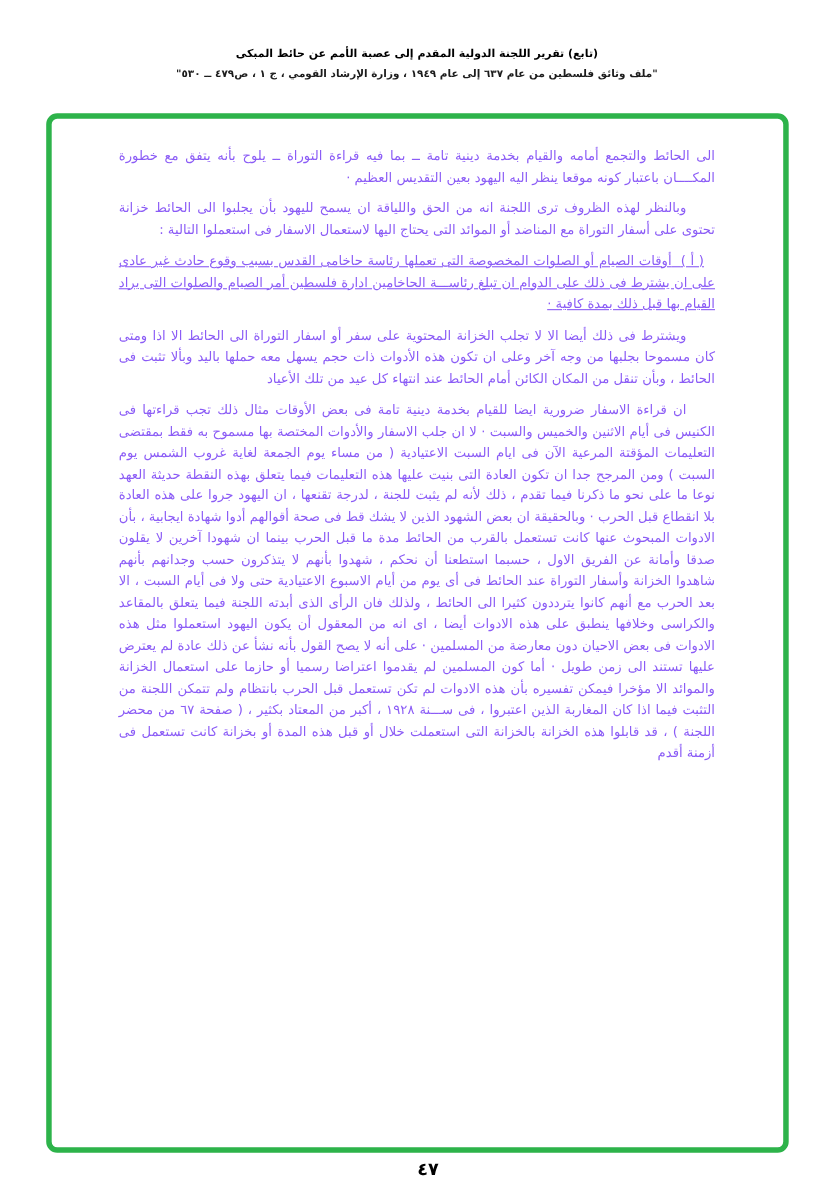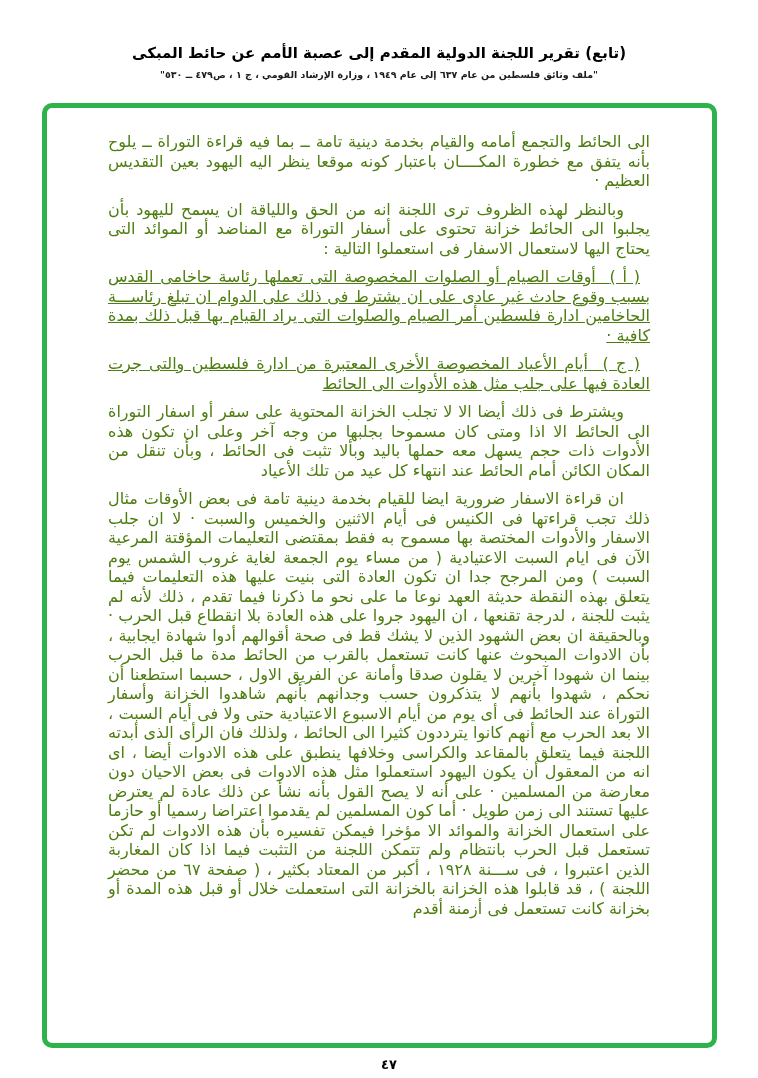--- a/index.html
+++ b/index.html
@@ -16,21 +16,21 @@
     color: #141414;
   }
   .header {
     position: absolute;
     top: 44px;
     left: 0;
     right: 0;
     text-align: center;
   }
   .header-title {
-    font-size: 15px;
+    font-size: 10px;
     font-weight: bold;
     color: #000000;
     letter-spacing: 0.2px;
   }
   .header-subtitle {
     margin-top: 7px;
     font-size: 9.5px;
     font-weight: bold;
     color: #1c1c1c;
   }
@@ -42,37 +42,37 @@
     height: 945px;
     border: 5px solid #2db34a;
     border-radius: 10px;
     background: #ffffff;
   }
   .content {
     position: absolute;
     top: 132px;
     right: 108px;
     width: 542px;
-    font-size: 16px;
+    font-size: 12px;
     line-height: 19.5px;
     text-align: justify;
-    color: #4d7c0f;
+    color: #8b5cf6;
     margin-left: 40px;
   }
   .content p { margin-bottom: 9px; }
   .indent { text-indent: 26px; }
   .list-item { text-indent: 10px; text-decoration: underline; }
   .marker { white-space: nowrap; }
   .page-number {
     position: absolute;
     bottom: 6px;
     left: 0;
     right: 0;
     text-align: center;
-    font-size: 13px;
+    font-size: 16px;
     font-weight: bold;
     color: #000000;
     padding-left: 20px;
   }
 </style>
 </head>
 <body>
 
 <div class="page">
 
@@ -88,24 +88,20 @@
     <p>الى الحائط والتجمع أمامه والقيام بخدمة دينية تامة ــ بما فيه قراءة التوراة ــ يلوح بأنه يتفق مع خطورة المكــــان باعتبار كونه موقعا ينظر اليه اليهود بعين التقديس العظيم ·</p>
 
     <p class="indent">وبالنظر لهذه الظروف ترى اللجنة انه من الحق واللياقة ان يسمح لليهود بأن يجلبوا الى الحائط خزانة تحتوى على أسفار التوراة مع المناضد أو الموائد التى يحتاج اليها لاستعمال الاسفار فى استعملوا التالية :</p>
 
     <p class="list-item">
       <span class="marker">( أ )</span>&nbsp;
       <span>أوقات الصيام أو الصلوات المخصوصة التى تعملها رئاسة حاخامى القدس بسبب وقوع حادث غير عادى على ان يشترط فى ذلك على الدوام ان تبلغ رئاســـة الحاخامين ادارة فلسطين أمر الصيام والصلوات التى يراد القيام بها قبل ذلك بمدة كافية ·</span>
     </p>
 
 
-    <p class="list-item">
-      <span class="marker">( ج )</span>&nbsp;
-      <span>أيام الأعياد المخصوصة الأخرى المعتبرة من ادارة فلسطين والتى جرت العادة فيها على جلب مثل هذه الأدوات الى الحائط</span>
-    </p>
 
     <p class="indent">ويشترط فى ذلك أيضا الا لا تجلب الخزانة المحتوية على سفر أو اسفار التوراة الى الحائط الا اذا ومتى كان مسموحا بجلبها من وجه آخر وعلى ان تكون هذه الأدوات ذات حجم يسهل معه حملها باليد وبألا تثبت فى الحائط ، وبأن تنقل من المكان الكائن أمام الحائط عند انتهاء كل عيد من تلك الأعياد</p>
 
     <p class="indent">ان قراءة الاسفار ضرورية ايضا للقيام بخدمة دينية تامة فى بعض الأوقات مثال ذلك تجب قراءتها فى الكنيس فى أيام الاثنين والخميس والسبت · لا ان جلب الاسفار والأدوات المختصة بها مسموح به فقط بمقتضى التعليمات المؤقتة المرعية الآن فى ايام السبت الاعتيادية ( من مساء يوم الجمعة لغاية غروب الشمس يوم السبت ) ومن المرجح جدا ان تكون العادة التى بنيت عليها هذه التعليمات فيما يتعلق بهذه النقطة حديثة العهد نوعا ما على نحو ما ذكرنا فيما تقدم ، ذلك لأنه لم يثبت للجنة ، لدرجة تقنعها ، ان اليهود جروا على هذه العادة بلا انقطاع قبل الحرب · وبالحقيقة ان بعض الشهود الذين لا يشك قط فى صحة أقوالهم أدوا شهادة ايجابية ، بأن الادوات المبحوث عنها كانت تستعمل بالقرب من الحائط مدة ما قبل الحرب بينما ان شهودا آخرين لا يقلون صدقا وأمانة عن الفريق الاول ، حسبما استطعنا أن نحكم ، شهدوا بأنهم لا يتذكرون حسب وجدانهم بأنهم شاهدوا الخزانة وأسفار التوراة عند الحائط فى أى يوم من أيام الاسبوع الاعتيادية حتى ولا فى أيام السبت ، الا بعد الحرب مع أنهم كانوا يترددون كثيرا الى الحائط ، ولذلك فان الرأى الذى أبدته اللجنة فيما يتعلق بالمقاعد والكراسى وخلافها ينطبق على هذه الادوات أيضا ، اى انه من المعقول أن يكون اليهود استعملوا مثل هذه الادوات فى بعض الاحيان دون معارضة من المسلمين · على أنه لا يصح القول بأنه نشأ عن ذلك عادة لم يعترض عليها تستند الى زمن طويل · أما كون المسلمين لم يقدموا اعتراضا رسميا أو حازما على استعمال الخزانة والموائد الا مؤخرا فيمكن تفسيره بأن هذه الادوات لم تكن تستعمل قبل الحرب بانتظام ولم تتمكن اللجنة من التثبت فيما اذا كان المغاربة الذين اعتبروا ، فى ســـنة ١٩٢٨ ، أكبر من المعتاد بكثير ، ( صفحة ٦٧ من محضر اللجنة ) ، قد قابلوا هذه الخزانة بالخزانة التى استعملت خلال أو قبل هذه المدة أو بخزانة كانت تستعمل فى أزمنة أقدم</p>
 
   </div>
 
   <div class="page-number">٤٧</div>
 
 </div>

